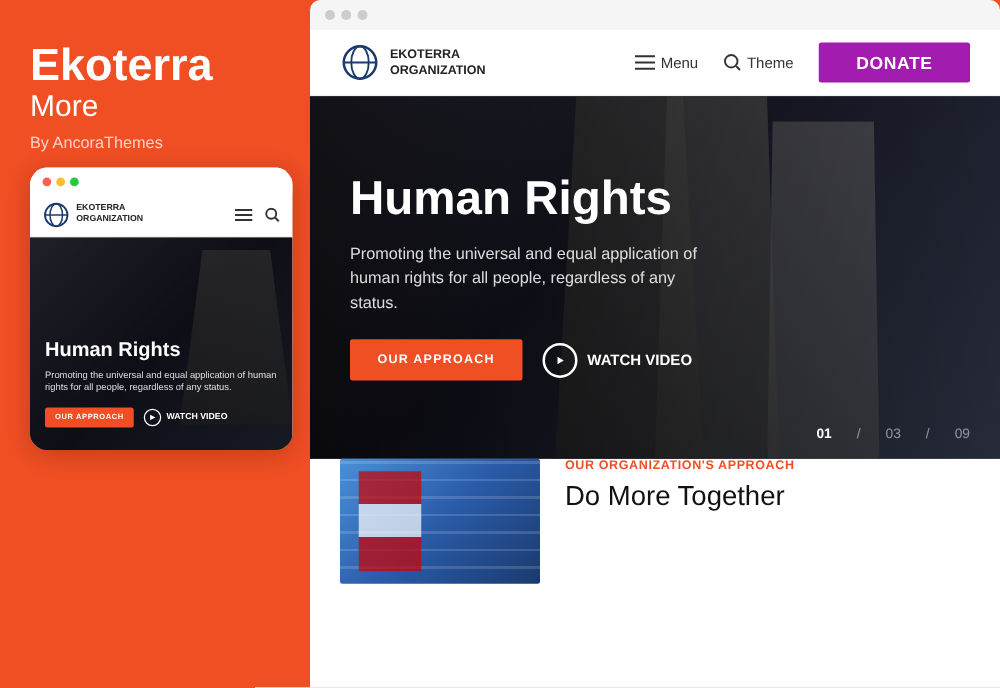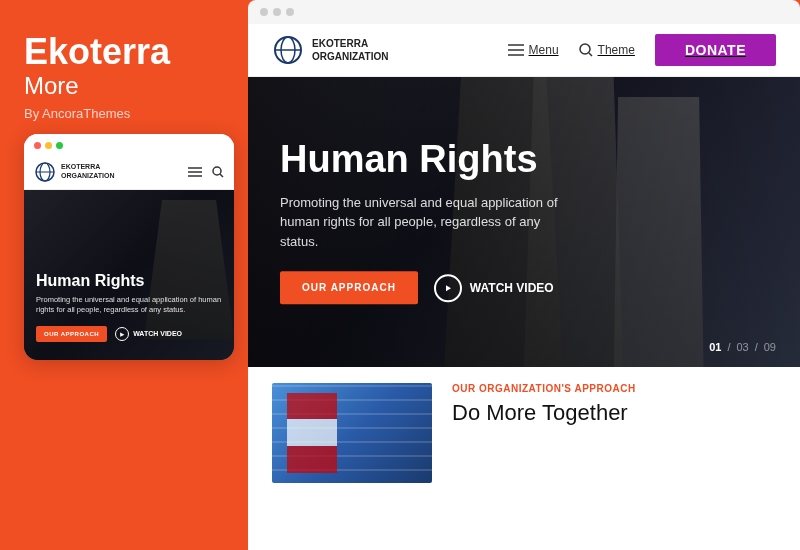--- a/index.html
+++ b/index.html
@@ -185,21 +185,21 @@
     .desktop-logo-wrap {
       display: flex; align-items: center; gap: 8px; flex: 1;
     }
     .desktop-logo-icon {
       width: 32px; height: 32px;
     }
     .desktop-logo-text {
       font-size: 10px; font-weight: 800; color: #222; line-height: 1.3; text-transform: uppercase;
     }
     .desktop-nav-right {
-      display: flex; align-items: center; gap: 20px; text-decoration: underline;
+      display: flex; align-items: center; gap: 20px;
     }
     .desktop-nav-item {
       display: flex; align-items: center; gap: 5px;
       font-size: 12px; color: #333; cursor: pointer;
     }
     .desktop-donate-btn {
       background: #a21caf;
       color: #fff;
       font-size: 14px;
       font-weight: 700;
@@ -291,35 +291,35 @@
     }
     .desktop-play-circle {
       width: 28px; height: 28px; border-radius: 50%;
       border: 2px solid #fff;
       display: flex; align-items: center; justify-content: center;
     }
     
     .slide-indicators {
       position: absolute;
       bottom: 14px; right: 24px;
-      display: flex; align-items: center; gap: 6px;
+      display: flex; align-items: center; gap: 20px;
       color: #fff; font-size: 11px; justify-content: space-between;
     }
     .slide-sep { color: rgba(255,255,255,0.5); }
     .slide-active { font-weight: 700; }
     .slide-inactive { color: rgba(255,255,255,0.5); }
 
     
     .desktop-bottom {
       flex: 1;
       background: #fff;
       display: flex;
       align-items: flex-start;
       gap: 0;
-      padding: 16px 24px;
+      padding: 0 24px;
     }
     .bottom-image {
       width: 160px;
       height: 100px;
       background: linear-gradient(135deg, #4a90d9 0%, #2a5ba8 50%, #1a3a6e 100%);
       border-radius: 2px;
       flex-shrink: 0;
       position: relative;
       overflow: hidden;
     }

